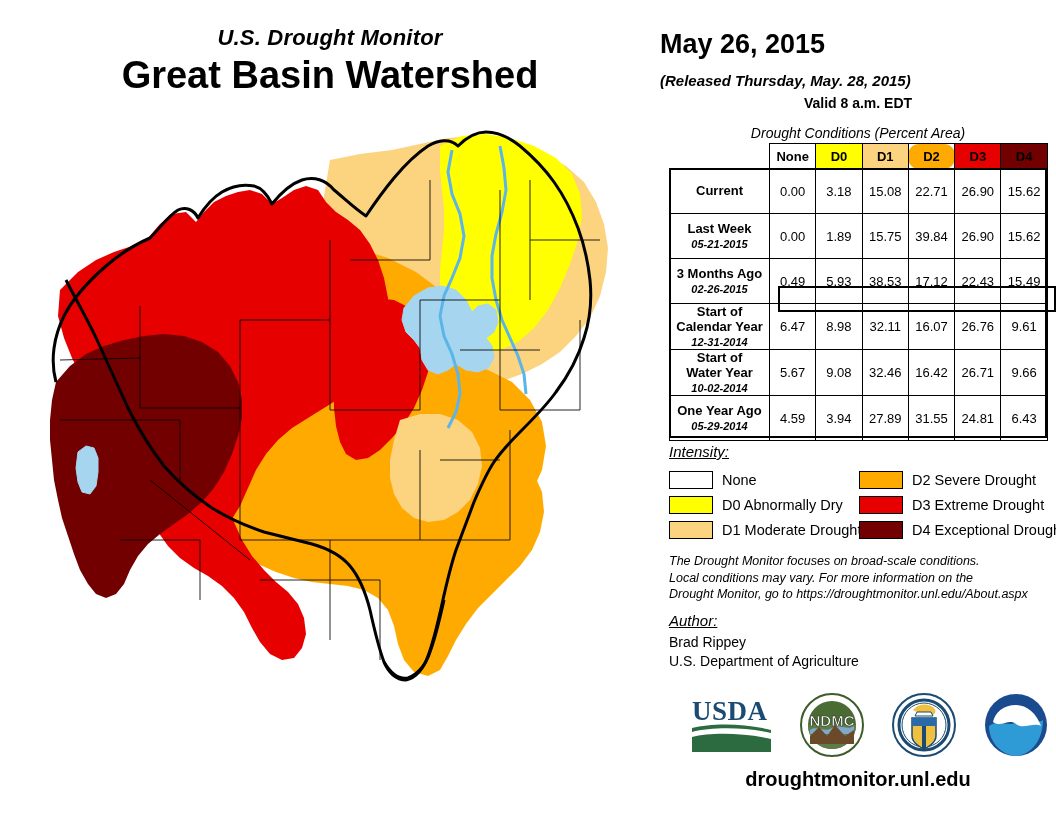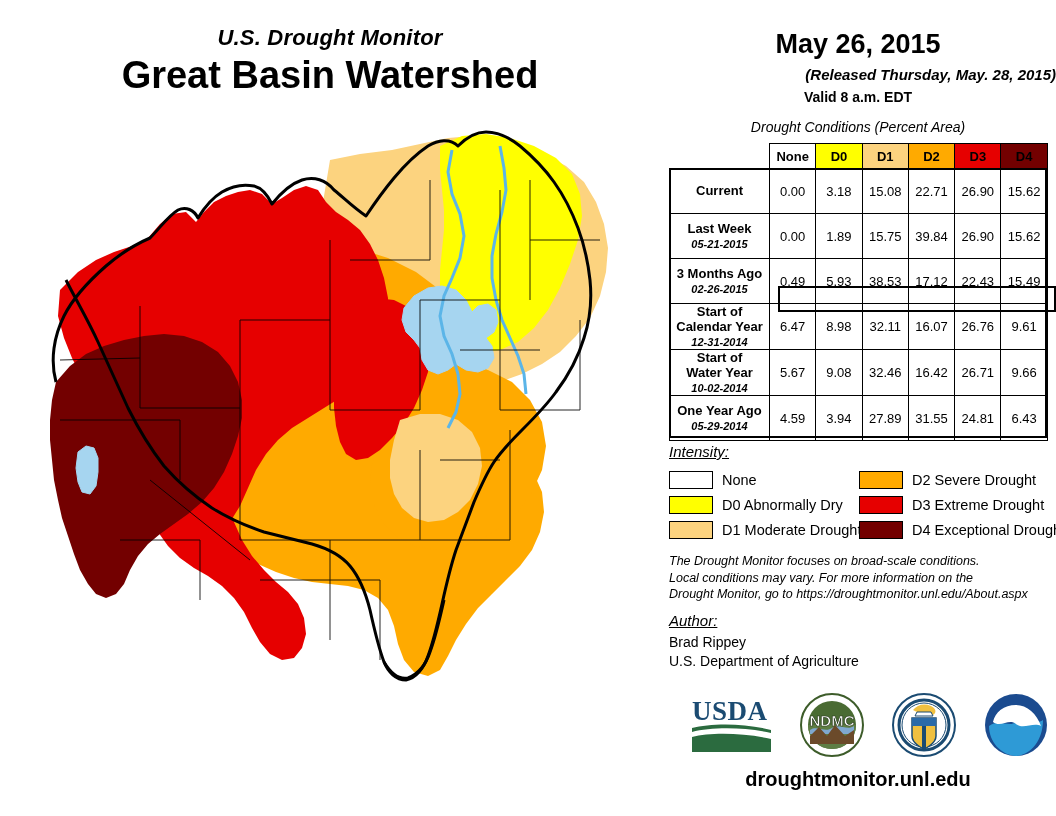--- a/index.html
+++ b/index.html
@@ -20,26 +20,26 @@
   }
   .title-main {
     font-size: 38px; font-weight: bold; color: #000;
     line-height: 1.15; margin-top: 4px;
   }
 
   
   .rpanel { position: absolute; left: 660px; top: 0; width: 396px; height: 816px; }
 
   .date-main {
-    text-align: center; font-size: 27px; font-weight: bold;
+    font-size: 27px; font-weight: bold;
     color: #000; margin-top: 30px; line-height: 1.1;
   }
   .date-released {
-    text-align: right; font-size: 15px; font-weight: bold; font-style: italic;
-    color: #000; margin-top: 6px;
+    text-align: left; font-size: 15px; font-weight: bold; font-style: italic;
+    color: #000; margin-top: 12px;
   }
   .date-valid {
     text-align: center; font-size: 14px; font-weight: bold;
     color: #000; margin-top: 6px;
   }
 
   .table-caption {
     text-align: center; font-size: 14px; font-style: italic;
     color: #000; margin-top: 14px;
   }
@@ -62,21 +62,21 @@
   table.dm col.lbl { width: 100px; }
   table.dm col.val { width: 46.3px; }
 
   .hdr-cell {
     height: 25px; font-weight: bold; font-size: 14px;
   }
   .hdr-blank { border: none !important; background: transparent; }
   .hdr-none  { background: #ffffff; color: #000; }
   .hdr-d0    { background: #ffff00; color: #000; }
   .hdr-d1    { background: #fcd37f; color: #000; }
-  .hdr-d2    { background: #ffaa00; color: #000; }
+  .hdr-d2    { background: #ffaa00; color: #000; border-radius: 11px; }
   .hdr-d3    { background: #e60000; color: #ffffff; }
   .hdr-d4    { background: #730000; color: #ffffff; }
 
   td.rowlabel {
     font-weight: bold; font-size: 13px; line-height: 1.15;
     padding: 3px 2px;
   }
   td.rowlabel .date {
     display: block; font-size: 11px; font-style: italic; font-weight: bold;
     margin-top: 1px;

